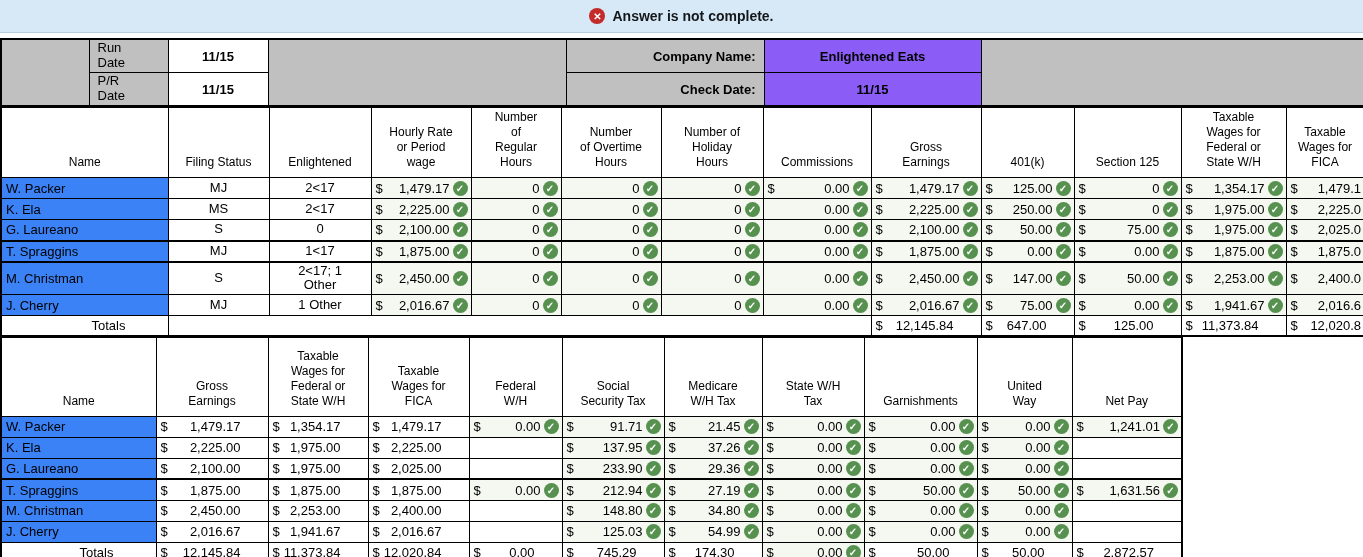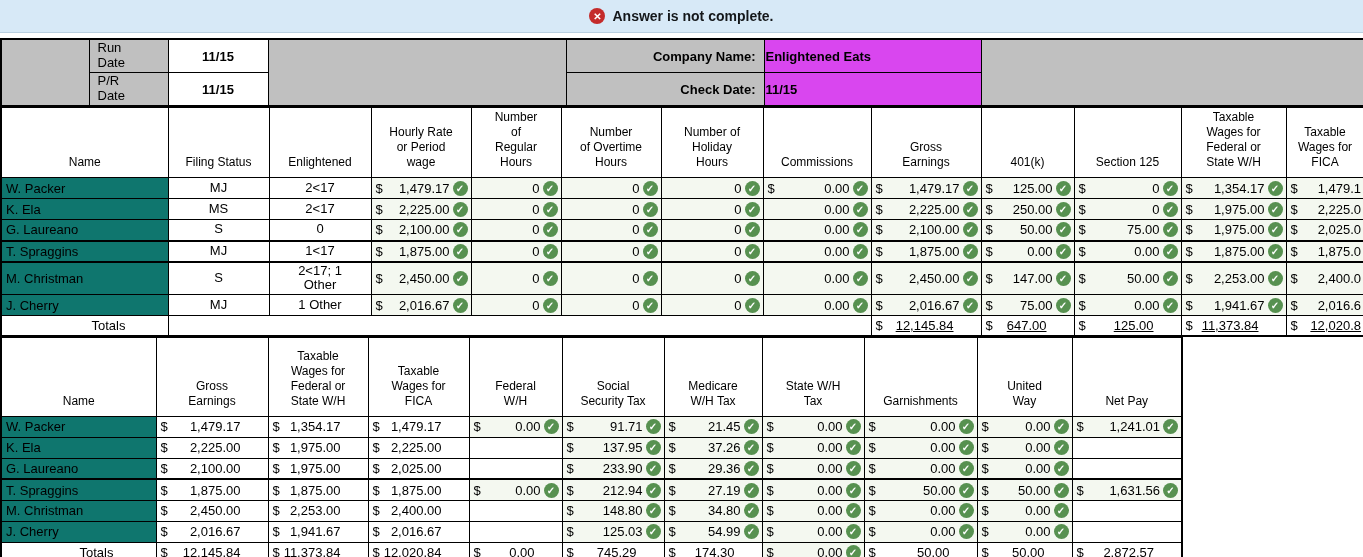--- a/index.html
+++ b/index.html
@@ -8,46 +8,46 @@
   .banner{height:32px;background:#d7e9f7;border-bottom:1px solid #b9cfe0;display:flex;align-items:center;justify-content:center;gap:7px;font-weight:bold;font-size:14px;color:#14171a;}
   .err{width:16px;height:16px;border-radius:50%;background:#c42b2b;color:#fff;font-size:10px;font-weight:bold;display:flex;align-items:center;justify-content:center;flex:0 0 16px;}
   .gap{height:5px;}
   
   table.band{border-collapse:collapse;table-layout:fixed;width:1363px;border:2px solid #000;border-bottom:none;}
   .band td{border:1px solid #000;height:30px;font-size:13px;overflow:hidden;}
   .band .gray{background:#c0c0c0;}
   .band .lab{padding-left:8px;white-space:pre-line;line-height:1.15;}
   .band .val{background:#fff;font-weight:bold;text-align:center;}
   .band .clab{font-weight:bold;text-align:right;padding-right:8px;}
-  .band .cval{background:#d946ef;font-weight:bold;text-align:left;padding-left:1px;}
+  .band .cval{background:#8b5cf6;font-weight:bold;text-align:center;padding-left:1px;}
   
   table.grid{border-collapse:collapse;table-layout:fixed;}
   .grid th,.grid td{border:1px solid #000;overflow:hidden;}
   .grid th{font-weight:normal;font-size:12px;text-align:center;vertical-align:bottom;padding:2px 2px 7px 2px;white-space:pre-line;line-height:1.25;background:#fff;}
   #t1{width:1363px;border:2px solid #000;border-right:none;}
   #t2{width:1181px;border:2px solid #000;border-top:none;}
   #t1 thead tr{height:64px;}
   #t2 thead tr{height:79px;}
   tr.datarow{height:21px;}
   tr.totalsrow{height:20px;padding-left:43px;}
-  td.namec{background:#0f766e;text-align:left;padding-left:4px;font-size:13px;}
+  td.namec{background:#3b82f6;text-align:left;padding-left:4px;font-size:13px;}
   td.center{background:#fff;text-align:center;font-size:13px;white-space:pre-line;line-height:1.15;}
   .cw{display:flex;align-items:center;padding:0 2px 0 3px;font-size:13px;}
   .cw .dol{flex:0 0 auto;}
   .cw .val{flex:1;text-align:right;margin-right:3px;white-space:nowrap;}
   .chk{flex:0 0 15px;width:15px;height:15px;border-radius:50%;background:#579150;color:#fff;font-size:10px;line-height:15px;text-align:center;font-weight:bold;}
   td.in{background:#f4f8f0;}
   td.plain{background:#fff;}
   td.plain .val{margin-right:24px;}
   td.cut{border-right:none;}
   td.cut .val{margin-right:0;}
   td.blank{background:#fff;}
   td.spacer{background:#fff;}
   td.tlabel{background:#fff;text-align:right;padding-right:42px;font-size:13px;}
-  .u{text-decoration:underline;}
+  .u{}
   
   #t1 tbody tr:nth-child(4) td,#t1 tbody tr:nth-child(5) td{border-top-width:2px;}
   #t2 tbody tr:nth-child(4) td{border-top-width:2px;}
 </style>
 </head>
 <body>
 
 <div class="page">
 
   <div class="banner">

